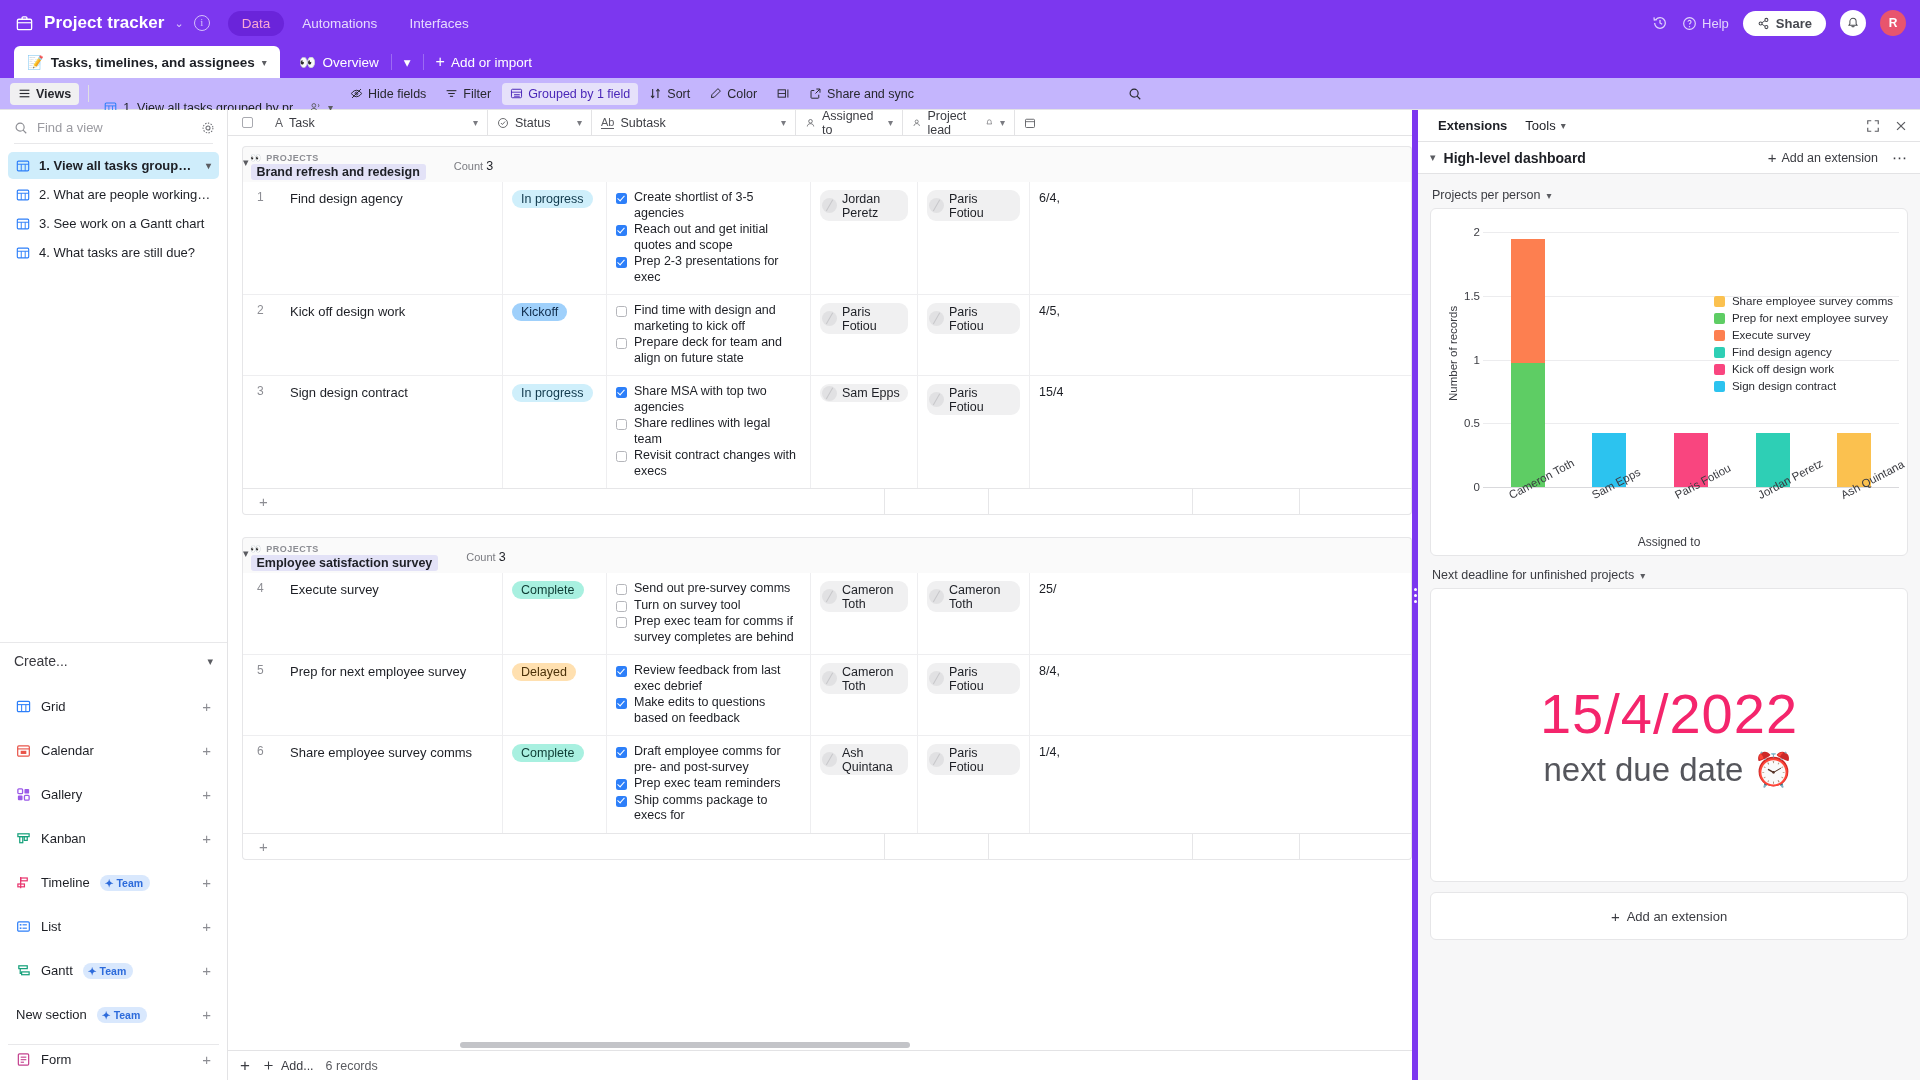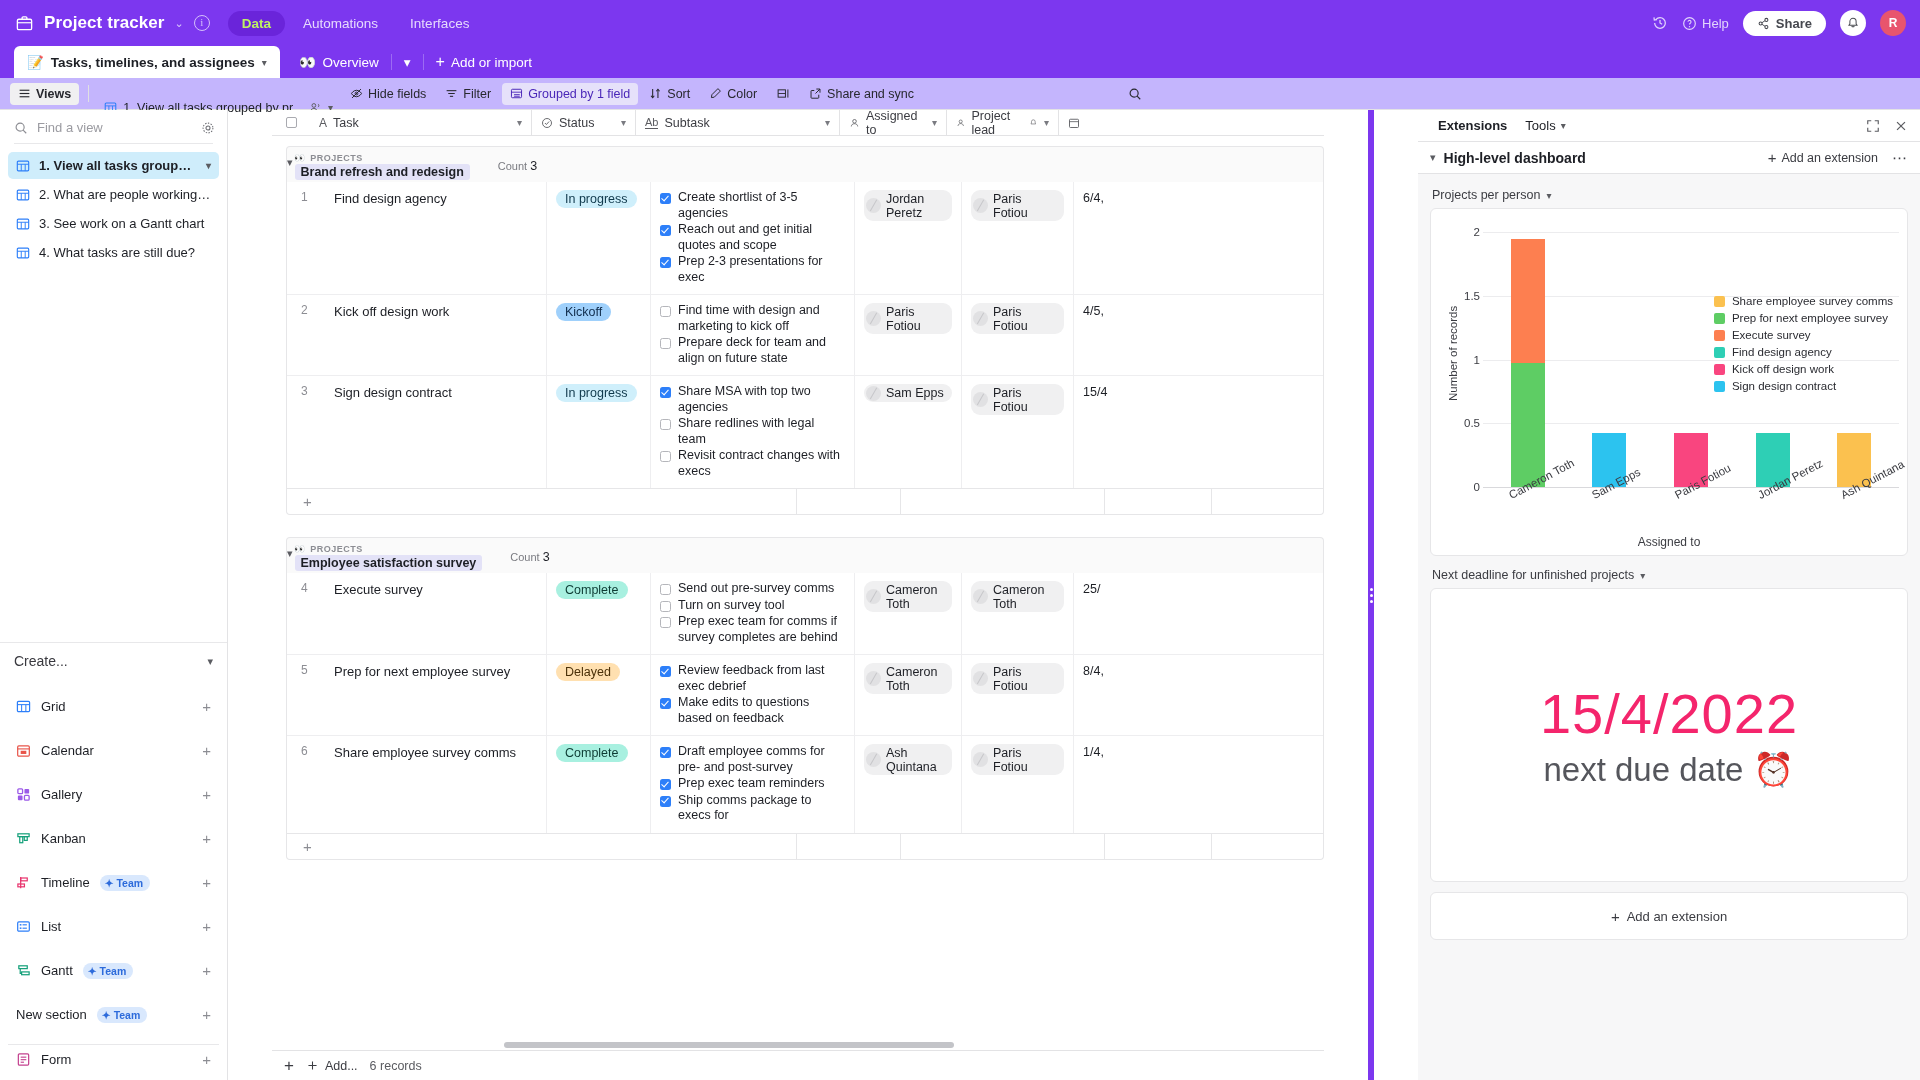--- a/index.html
+++ b/index.html
@@ -9,21 +9,21 @@
   
   .topbar { height:46px; background:#7c37ef; display:flex; align-items:center; padding:0 14px; position:relative; }
   .tb-left { display:flex; align-items:center; gap:10px; }
   .briefcase { width:20px; height:20px; position:relative; }
   .app-title { color:#fff; font-size:17px; font-weight:bold; letter-spacing:.1px; }
   .chev-w { color:#d8c6fb; font-size:11px; }
   .info-ic { width:16px; height:16px; border:1.5px solid #d4bffa; border-radius:50%; color:#d4bffa;
              font-size:11px; line-height:13px; text-align:center; font-family:"Liberation Serif",serif; }
   .navtabs { display:flex; align-items:center; gap:4px; margin-left:18px; }
   .navtab { color:#e6dafd; font-size:13.5px; padding:5px 14px; border-radius:14px; }
-  .navtab.active { background:#6a24da; color:#bef264; font-weight:bold; }
+  .navtab.active { background:#6a24da; color:#f9a8d4; font-weight:normal; }
   .tb-right { margin-left:auto; display:flex; align-items:center; gap:14px; }
   .tb-ic { color:#e2d5fc; display:flex; align-items:center; gap:5px; font-size:13px; }
   .share-btn { background:#fff; color:#46484f; border-radius:14px; padding:5px 14px; font-size:13px;
                font-weight:bold; display:flex; align-items:center; gap:6px; }
   .bell-btn { width:26px;height:26px;border-radius:50%;background:#fff;display:flex;align-items:center;
               justify-content:center;font-size:13px;color:#4a4c52; }
   .avatar-r { width:26px;height:26px;border-radius:50%;background:#e8556d;color:#fff;display:flex;
               align-items:center;justify-content:center;font-size:12px;font-weight:bold; }
 
   
@@ -39,21 +39,21 @@
              border-bottom:1px solid #e3e3e5; background:#c4b5fd; }
   .tbtn { display:flex; align-items:center; gap:5px; padding:4px 8px; border-radius:4px;
           font-size:12.5px; color:#27282e; white-space:nowrap; }
   .tbtn.views { background:#f0f0f1; font-weight:bold; }
   .tbtn.grouped { background:#e6e1fa; color:#4a27b8; }
   .tb-div { width:1px; height:17px; background:#e0e0e2; margin:0 6px; }
   .viewname { display:flex; align-items:center; gap:6px; padding:4px 6px; font-size:12.5px;margin-top:28px; }
   .toolbar-spacer { flex:1; }
 
   
-  .body-wrap { display:flex; height:calc(1080px - 46px - 32px - 32px);gap:44px; }
+  .body-wrap { display:flex; height:calc(1080px - 46px - 32px - 32px); }
 
   
   .sidebar { width:228px; border-right:1px solid #e3e3e5; display:flex; flex-direction:column;
              background:#fff; flex-shrink:0; }
   .findview { display:flex; align-items:center; gap:9px; padding:10px 12px 8px 14px; }
   .findview input { border:none; outline:none; font-size:13px; color:#1d1f25; width:150px; font-family:inherit; }
   .findview input::placeholder { color:#9b9ba1; }
   .gear-b { margin-left:auto; color:#6b6c72; font-size:13px; }
   .sb-divider { height:1px; background:#e8e8ea; margin:0 14px; }
   .views-list { padding:8px 8px 0 8px; }

